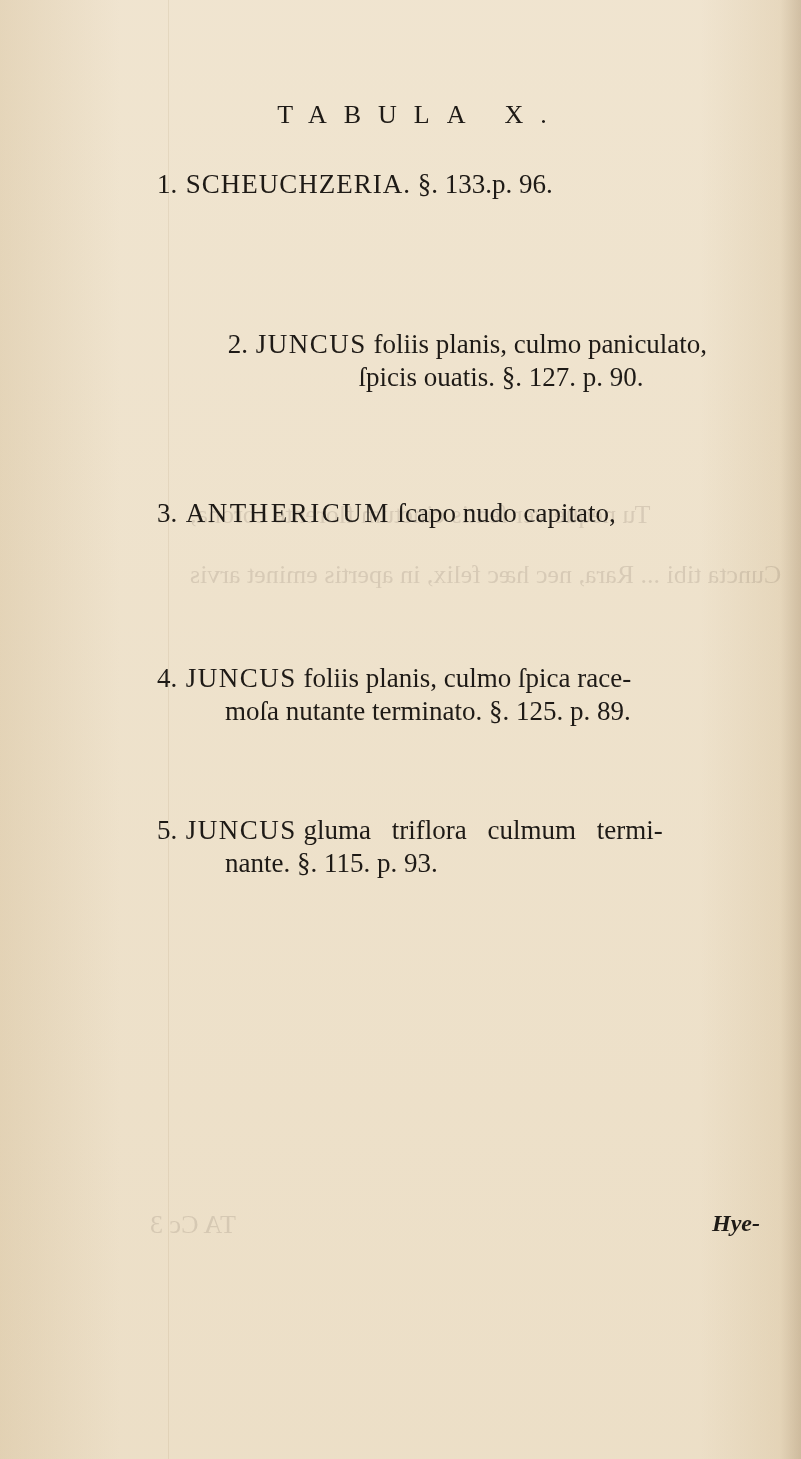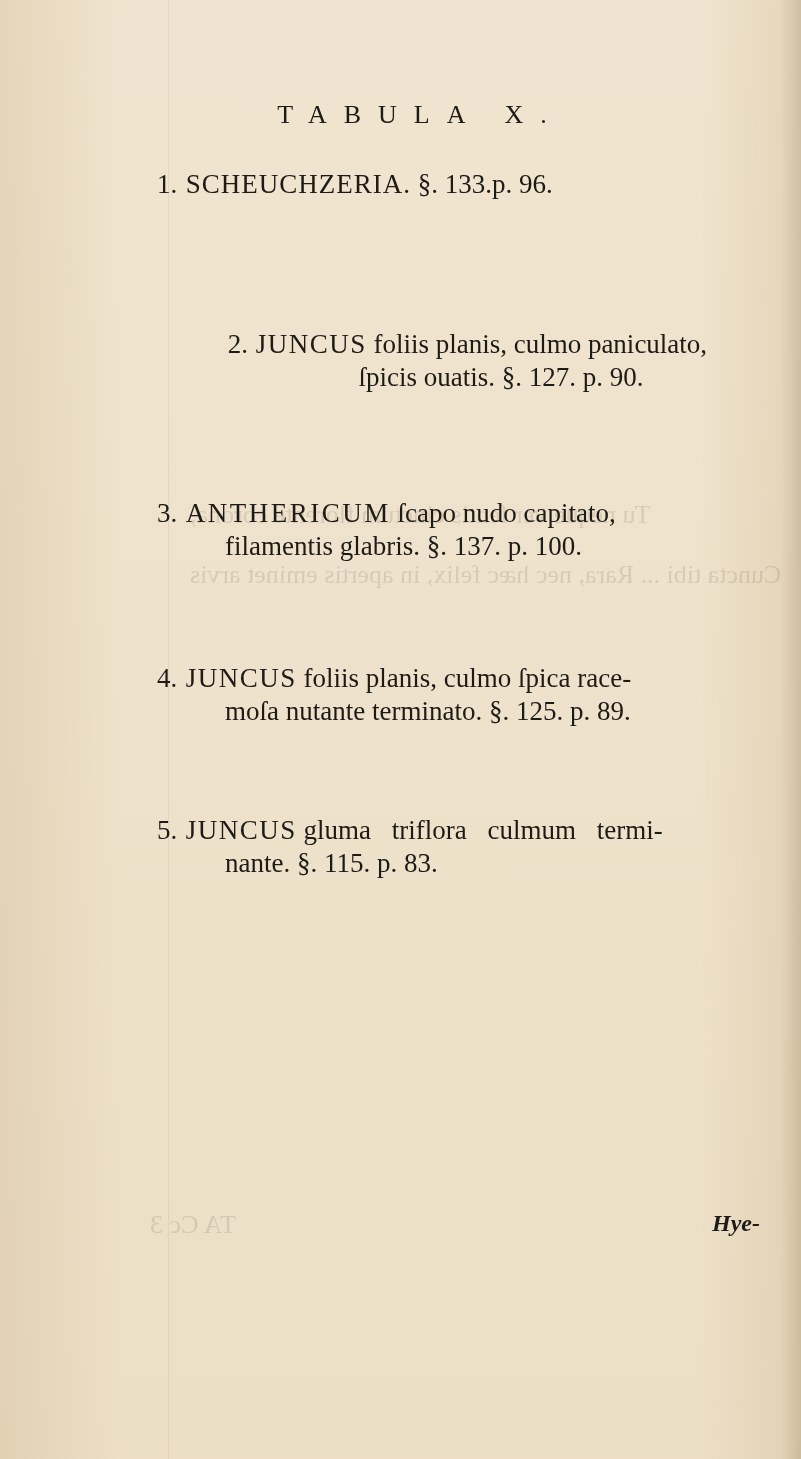--- a/index.html
+++ b/index.html
@@ -61,35 +61,34 @@
     </div>
     <div class="cont">ſpicis ouatis. §. 127. p. 90.</div>
   </div>
 
   <div class="entry e3">
     <div>
       <span class="num">3.</span>
       <span class="genus">ANTHERICUM</span>
       <span class="desc">ſcapo nudo capitato,</span>
     </div>
-    <div class="cont">filamentis glabris. §. 137. p. 100.</div>
   </div>
 
   <div class="entry e4">
     <div>
       <span class="num">4.</span>
       <span class="genus">JUNCUS</span>
       <span class="desc">foliis planis, culmo ſpica race-</span>
     </div>
     <div class="cont">moſa nutante terminato. §. 125. p. 89.</div>
   </div>
 
   <div class="entry e5">
     <div>
       <span class="num">5.</span>
       <span class="genus">JUNCUS</span>
       <span class="desc">gluma triflora culmum termi-</span>
     </div>
-    <div class="cont">nante. §. 115. p. 83.</div>
+    <div class="cont">nante. §. 115. p. 93.</div>
   </div>
 
   <div class="catchword">Hye-</div>
 </div>
 
 </body></html>

